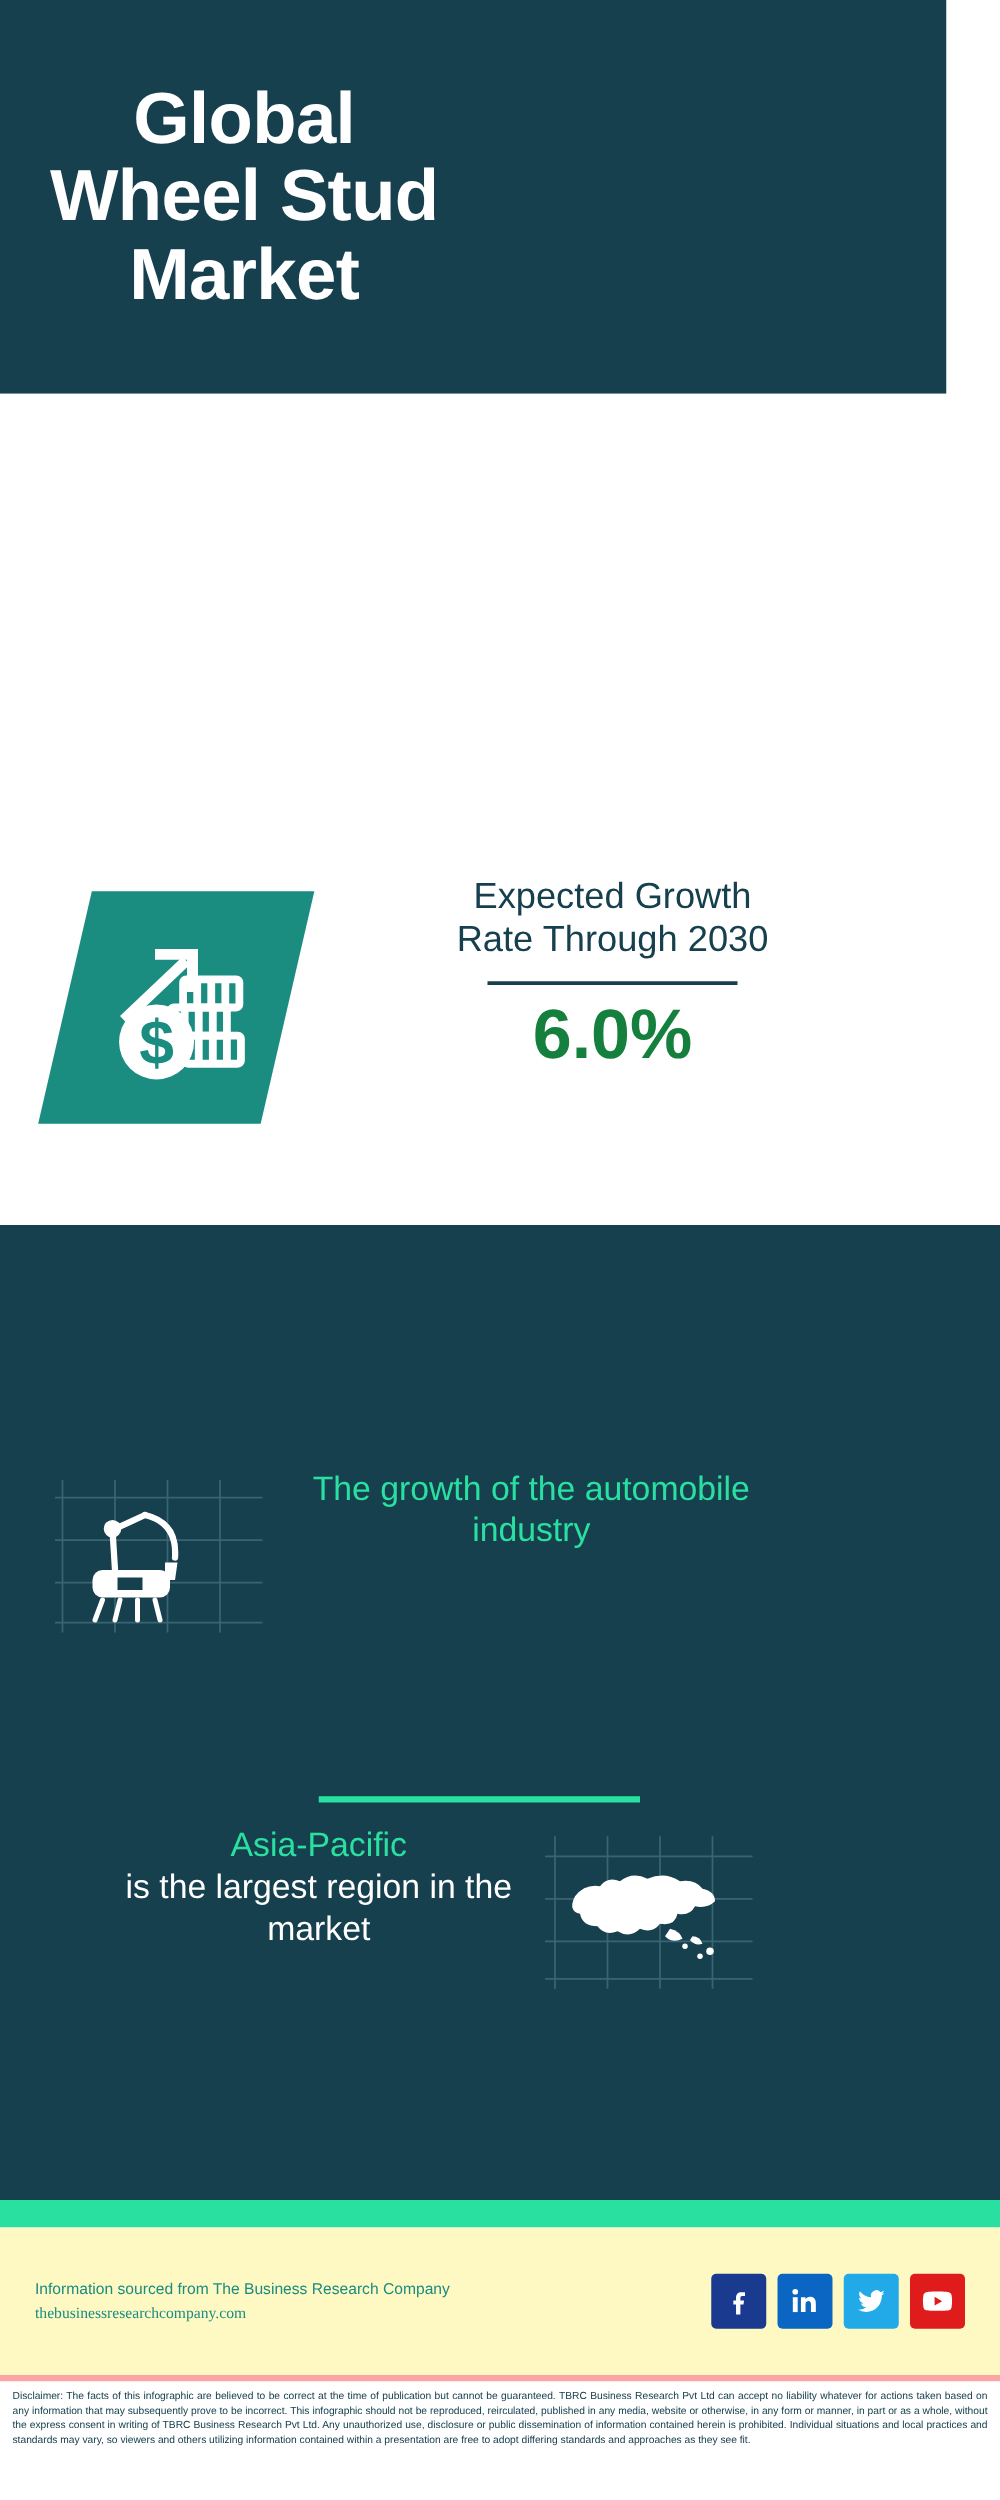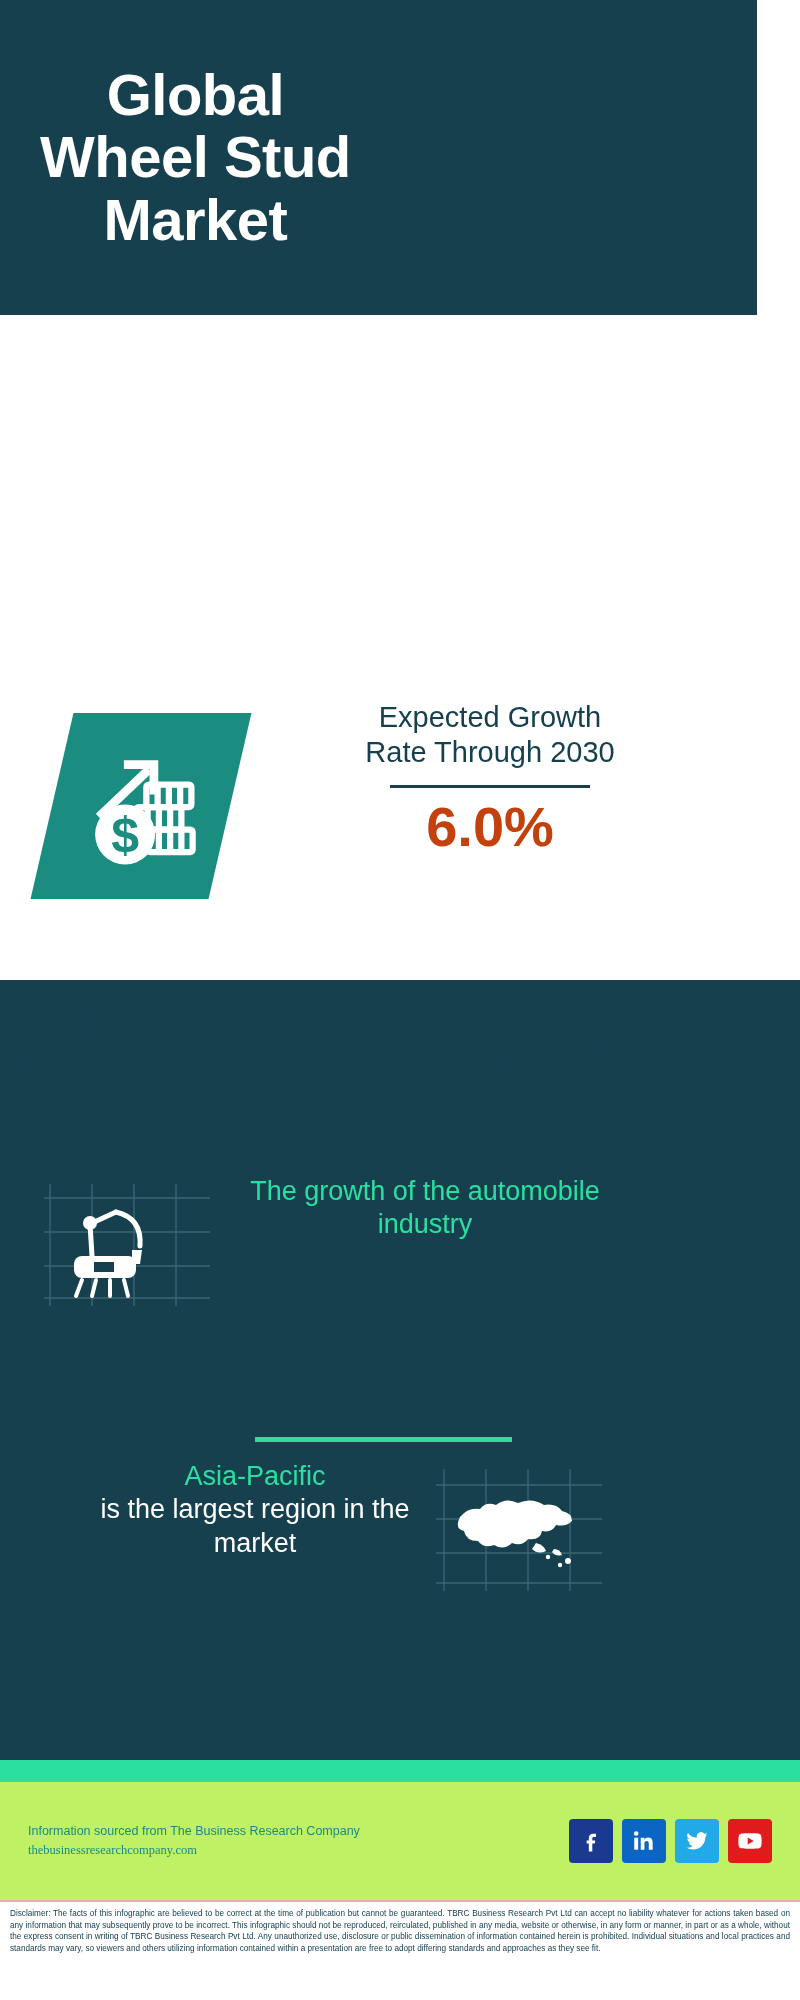--- a/index.html
+++ b/index.html
@@ -39,21 +39,21 @@
 
   .stat-text { position:absolute; text-align:center; }
   .stat-label {
     color:#17404f; font-weight:normal; font-size:29px; line-height:1.22;
     font-family:"Liberation Sans", sans-serif;
   }
   .stat-rule {
     height:3px; background:#17404f; margin:14px auto 10px auto; width:200px;
   }
   .stat-value {
-    color:#c2410c; font-weight:bold; font-size:56px; line-height:1.05;
+    color:#15803d; font-weight:bold; font-size:56px; line-height:1.05;
     font-family:"Liberation Sans", sans-serif;
   }
 
   
   #para1 { left:52px; top:398px; width:178px; height:186px; }
   #stat1 { left:275px; top:385px; width:430px; }
 
   
   #para2 { left:425px; top:745px; width:178px; height:186px; }
   #stat2 { left:35px; top:730px; width:400px; }
@@ -92,21 +92,21 @@
   #fact2-icon { left:432px; top:1465px; }
   #fact2-text { left:65px; top:1460px; width:380px; }
 
   
   .footer-bar {
     position:absolute; left:0; top:1760px; width:800px; height:22px;
     background:#2ae0a0;
   }
   .footer {
     position:absolute; left:0; top:1782px; width:800px; height:118px;
-    background:#bef264;
+    background:#fef9c3;
     display:flex; align-items:center; padding:0 28px;
   }
   .footer-left { flex:1; }
   .footer-line1 {
     color:#1a8c80; font-size:12.5px; line-height:1.55;
     font-family:"Liberation Sans", sans-serif;
   }
   .footer-line2 {
     color:#1a8c80; font-size:12.5px; line-height:1.55;
     font-family:Liberation Serif, serif;
@@ -116,21 +116,21 @@
     width:44px; height:44px; border-radius:4px;
     display:flex; align-items:center; justify-content:center;
   }
   .soc-fb { background:#1a3a8f; }
   .soc-li { background:#0a66c2; }
   .soc-tw { background:#22a9e8; }
   .soc-yt { background:#e01b1b; }
 
   .disclaimer-wrap {
     position:absolute; left:0; top:1900px; width:800px; height:100px;
-    background:#ffffff; border-top:2px solid #fca5a5;
+    background:#ffffff; border-top:5px solid #fca5a5;
     padding:6px 10px 0 10px;
   }
   .disclaimer {
     color:#17404f; font-size:8.2px; line-height:1.42; text-align:justify;
     font-family:"Liberation Sans", sans-serif;
   }
 </style>
 </head>
 <body>
 

